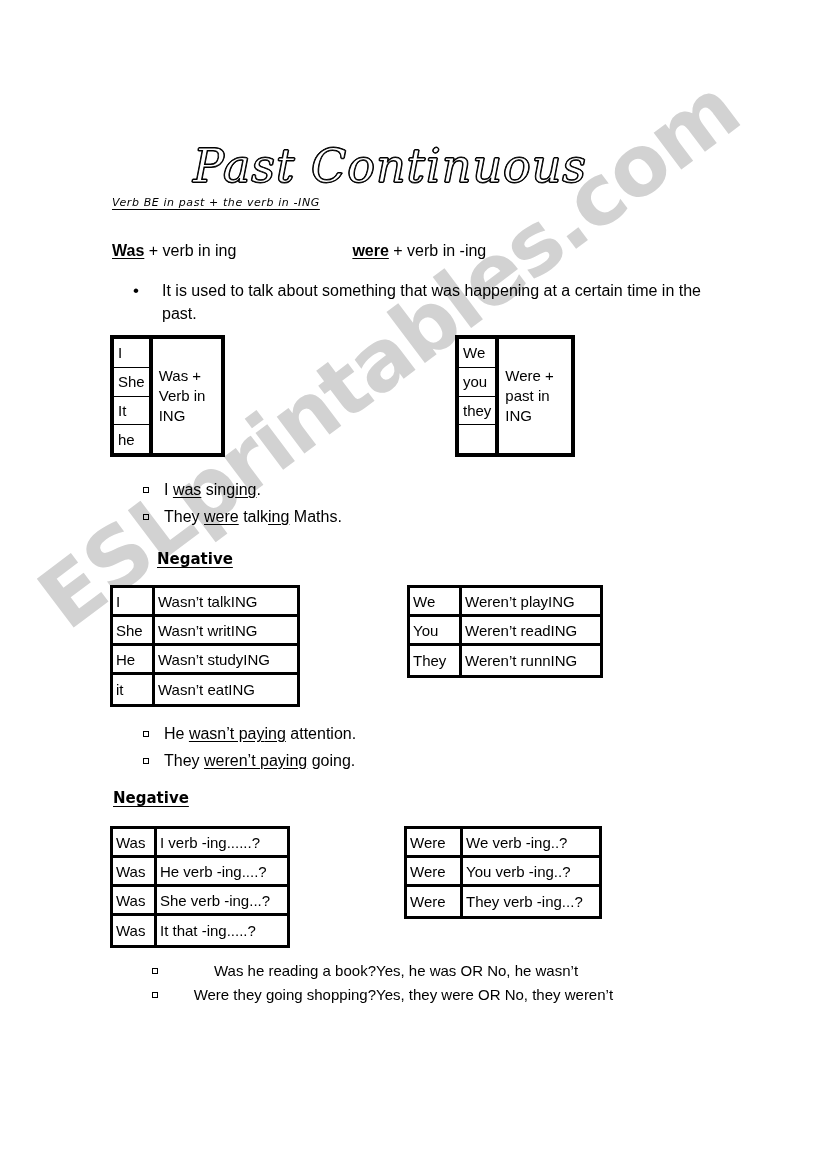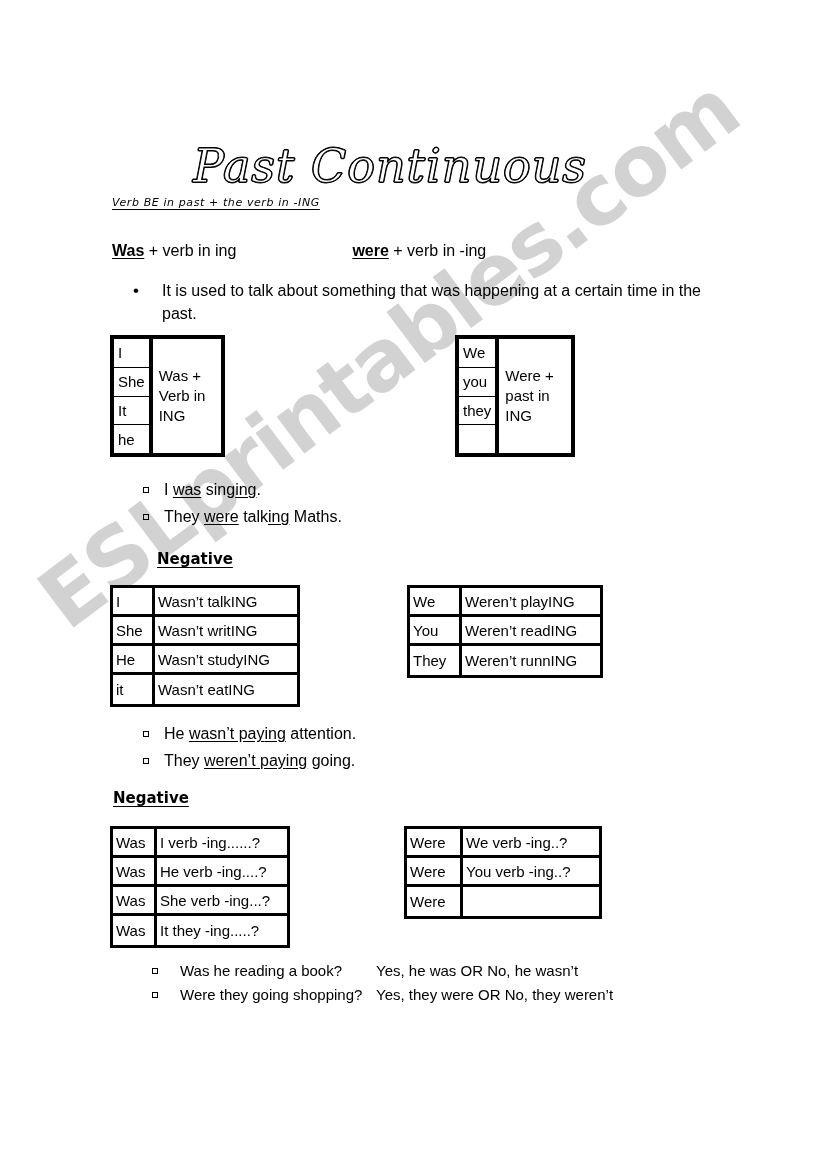--- a/index.html
+++ b/index.html
@@ -251,20 +251,21 @@
     position: absolute;
     left: 152px;
     top: 949px;
     font-size: 15px;
   }
   #examples-questions .qa-row {
     display: flex;
     align-items: baseline;
     margin-bottom: 7px;
     white-space: nowrap;
+    text-align: right;
   }
   #examples-questions .sq {
     display: inline-block;
     width: 6px;
     height: 6px;
     border: 1px solid #000;
     box-sizing: border-box;
     margin-right: 22px;
     flex: 0 0 auto;
     position: relative;
@@ -384,35 +385,36 @@
     <div class="g-row">
       <div class="g-c1">Was</div>
       <div class="g-c2">He verb -ing....?</div>
     </div>
     <div class="g-row">
       <div class="g-c1">Was</div>
       <div class="g-c2">She verb  -ing...?</div>
     </div>
     <div class="g-row">
       <div class="g-c1">Was</div>
-      <div class="g-c2">It they -ing.....?</div>
+      <div class="g-c2">It that -ing.....?</div>
     </div>
   </div>
 
   <div class="grid-table" id="q-table-were">
     <div class="g-row">
       <div class="g-c1">Were</div>
       <div class="g-c2">We verb -ing..?</div>
     </div>
     <div class="g-row">
       <div class="g-c1">Were</div>
       <div class="g-c2">You verb -ing..?</div>
     </div>
     <div class="g-row">
       <div class="g-c1">Were</div>
+      <div class="g-c2">They verb -ing...?</div>
     </div>
   </div>
 
   <div id="examples-questions">
     <div class="qa-row">
       <span class="sq"></span>
       <span class="qa-q">Was he reading a book?</span>
       <span class="qa-a">Yes, he was OR No, he wasn’t</span>
     </div>
     <div class="qa-row">

